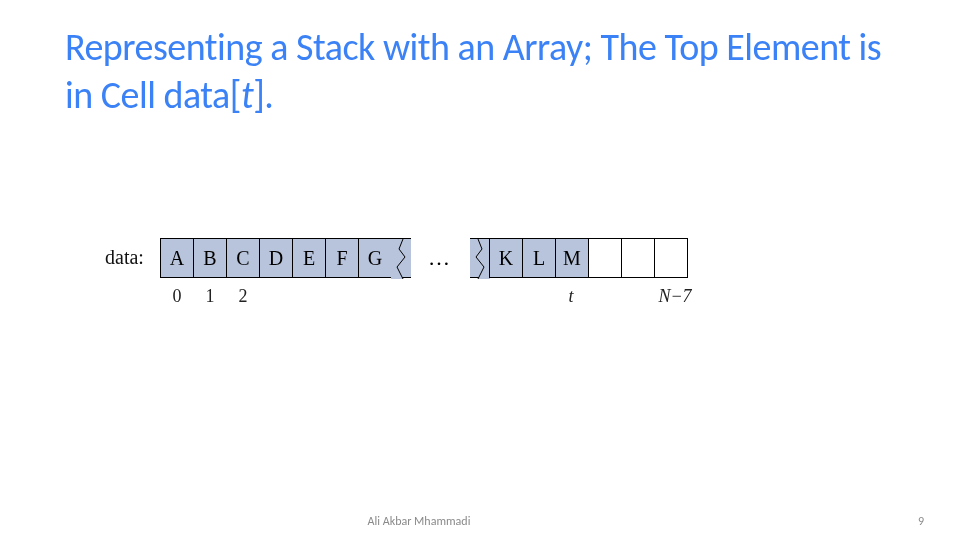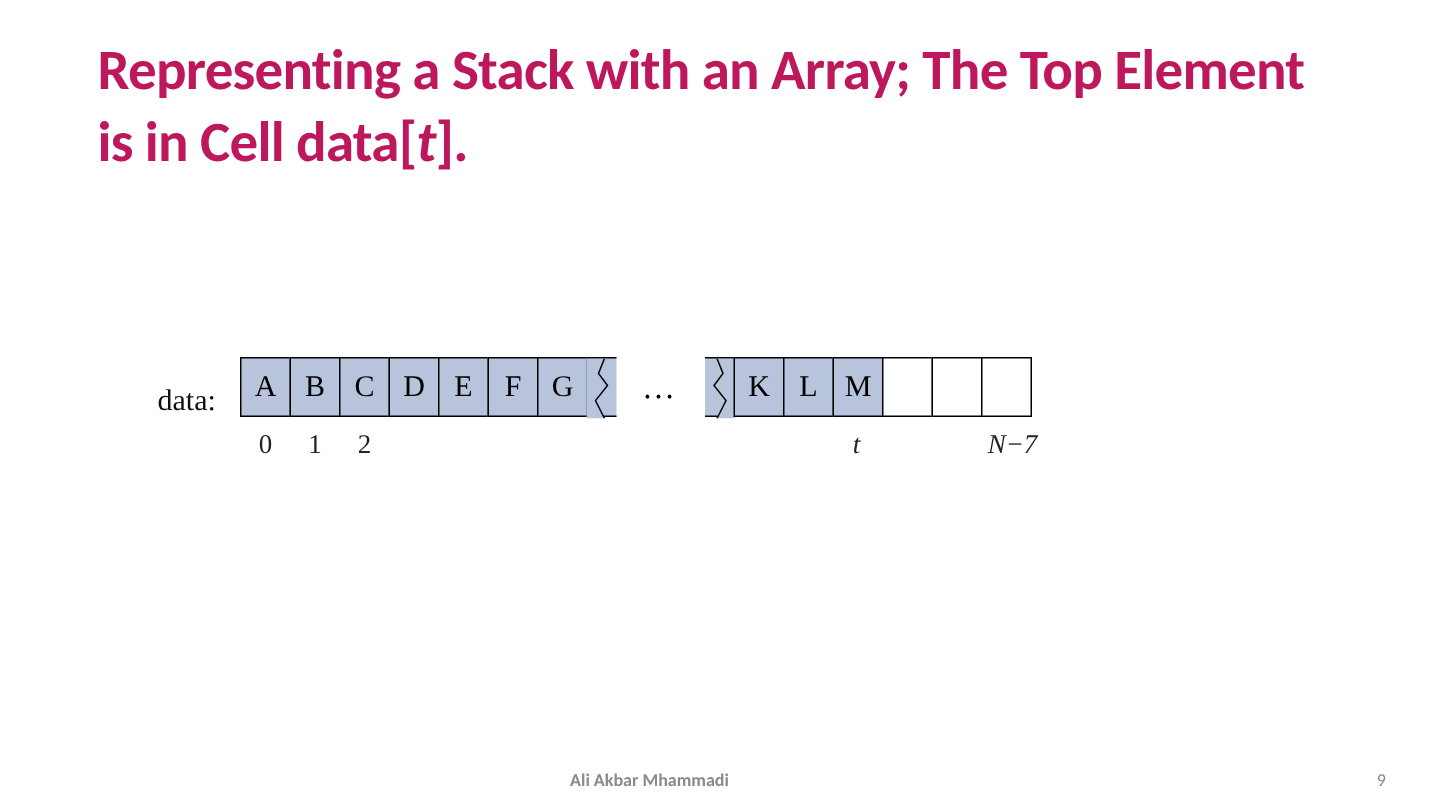--- a/index.html
+++ b/index.html
@@ -10,41 +10,41 @@
     background: #ffffff;
     font-family: "Segoe UI", "Calibri", sans-serif;
     overflow: hidden;
     position: relative;
   }
   .title {
     position: absolute;
     left: 65px;
     top: 24px;
     width: 830px;
-    color: #be185d;
+    color: #3b82f6;
     font-size: 38px;
-    font-weight: 700;
+    font-weight: 400;
     line-height: 1.25;
     letter-spacing: -0.5px;
   }
   .title .italic {
     font-style: italic;
     font-family: "Segoe UI", "Calibri", serif;
   }
   .diagram-wrap {
     position: absolute;
     left: 105px;
     top: 238px;
     width: 760px;
     height: 100px;
   }
   .data-label {
     position: absolute;
     left: 0;
-    top: 18px;
+    top: 8px;
     font-family: Georgia, "Times New Roman", serif;
     font-size: 20px;
     color: #111;
   }
   .row {
     position: absolute;
     left: 55px;
     top: 0;
     height: 40px;
     display: flex;
@@ -111,28 +111,27 @@
     margin-left: -1px;
     text-align: center;
   }
   .idx:first-child { margin-left: 0; }
   .idx.w20 { width: 20px; }
   .idx.gap { width: 60px; }
   .idx.ital { font-style: italic; }
 
   .footer-author {
     position: absolute;
-    left: 15px;
+    left: 1px;
     width: 836px;
     bottom: 12px;
     text-align: center;
     font-size: 12px;
     color: #8a8a8a;
     font-family: "Calibri", "Segoe UI", sans-serif;
-    font-weight: bold;
   }
   .footer-page {
     position: absolute;
     right: 36px;
     bottom: 12px;
     font-size: 12px;
     color: #8a8a8a;
     font-family: "Calibri", "Segoe UI", sans-serif;
   }
 </style>

